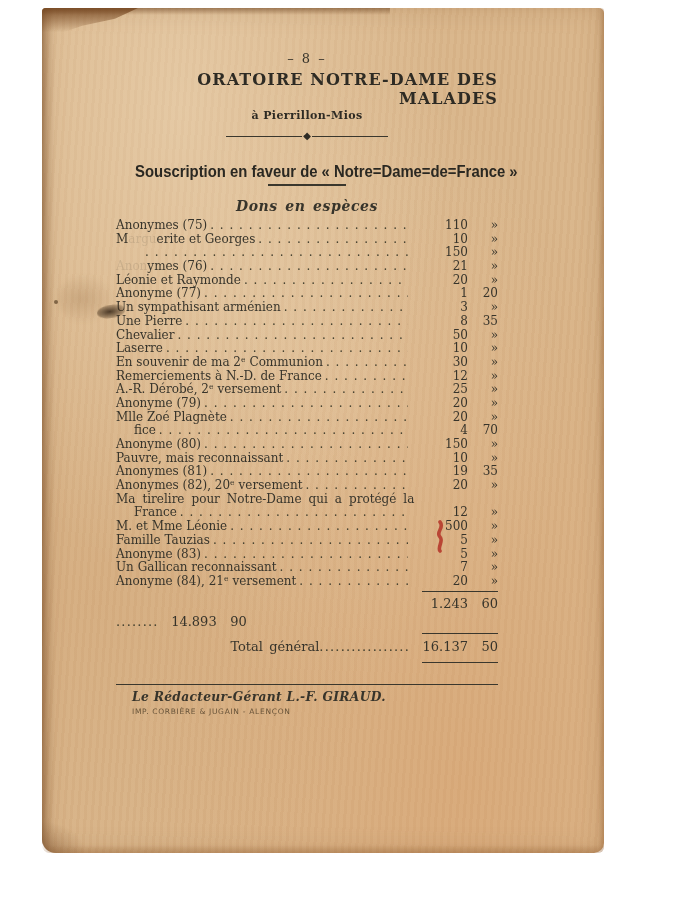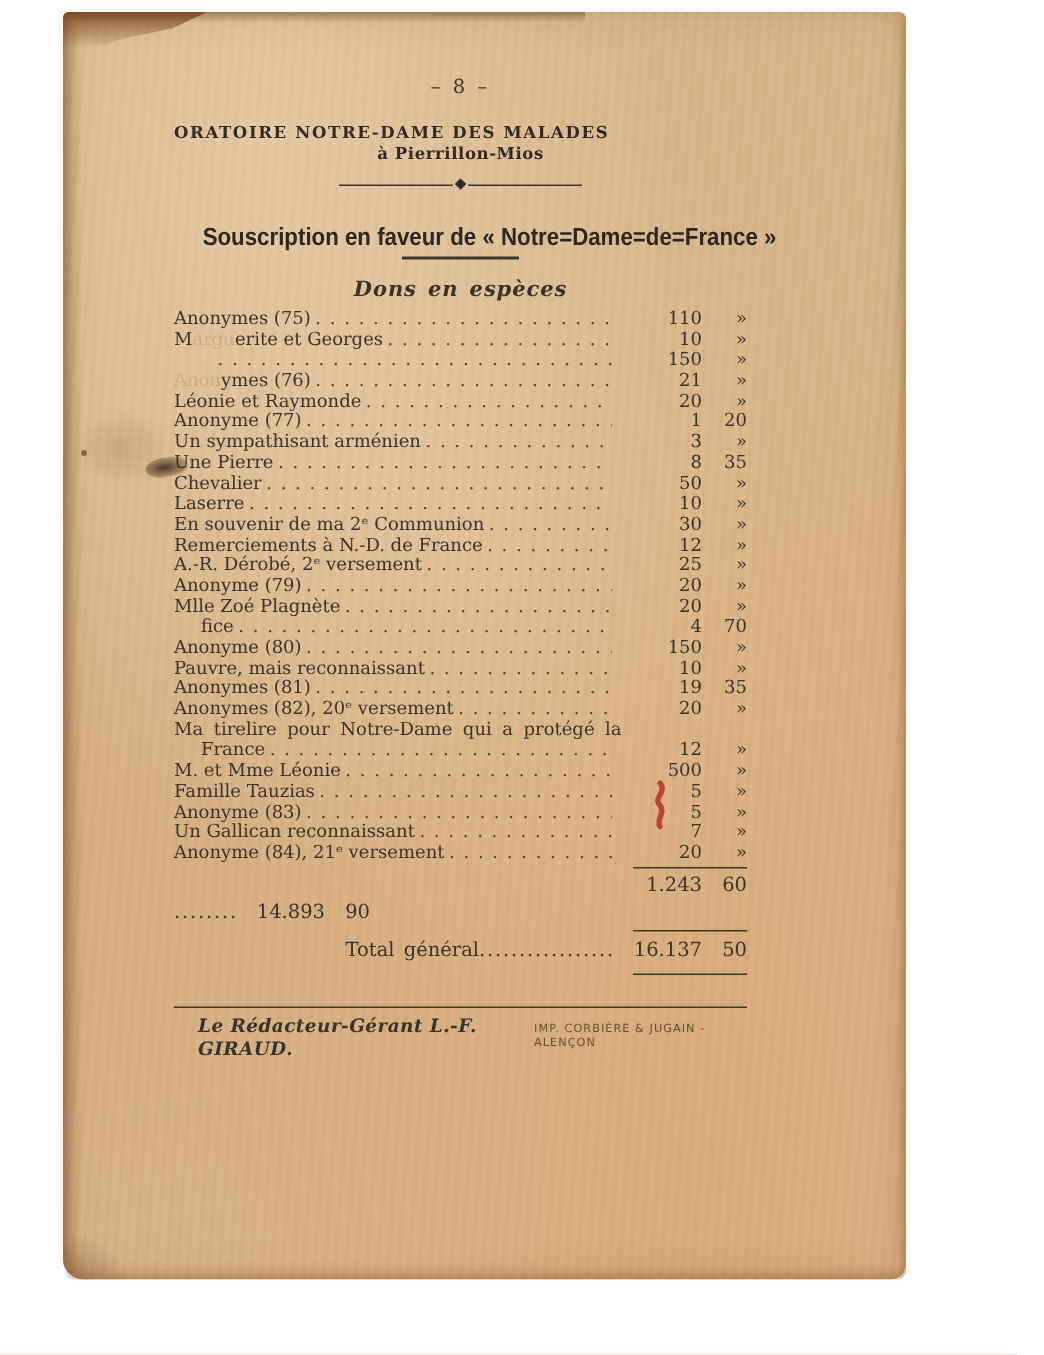--- a/index.html
+++ b/index.html
@@ -40,21 +40,21 @@
     filter:blur(2px);border-radius:50%;}
   .ink-smudge{position:absolute;left:55px;top:297px;width:28px;height:13px;z-index:3;
     background:radial-gradient(ellipse at 45% 50%, rgba(56,40,24,.88), rgba(76,54,30,.28) 72%, transparent);
     border-radius:55% 45% 60% 50%/60% 50% 50% 60%;transform:rotate(-8deg);filter:blur(.4px);}
   .speck1{position:absolute;left:12px;top:292px;width:4px;height:4px;border-radius:50%;
     background:rgba(70,46,24,.6);}
   .red-stain{position:absolute;left:390px;top:512px;z-index:3;opacity:.85;}
   
   .content{position:relative;margin-left:74px;width:382px;z-index:2;}
   .pageno{padding-top:43px;text-align:center;font-size:13px;letter-spacing:2px;}
-  .h-title{margin-top:16px;text-align:left;font-weight:bold;font-size:11px;letter-spacing:1.1px;color:#2e2b24;}
+  .h-title{margin-top:4px;text-align:right;font-weight:bold;font-size:16px;letter-spacing:1.1px;color:#2e2b24;}
   .h-sub{margin-top:1px;text-align:center;font-weight:bold;font-size:11px;letter-spacing:.4px;color:#2e2b24;}
   .announce{margin:4px 0 0 0;font-size:13px;line-height:20px;word-spacing:1.5px;}
   .announce .ln1{display:block;padding-left:13px;}
   .announce .ln2{display:block;}
   .divider{margin-top:9px;display:flex;align-items:center;justify-content:center;}
   .divider .dline{width:76px;border-top:1.5px solid #3a372d;}
   .divider .ddiamond{font-size:10px;line-height:1;margin:0 1px;color:#2e2b24;}
   .s-title{margin:21px 0 0 0;text-align:center;font-family:"Liberation Sans",sans-serif;
     font-weight:bold;font-size:16.5px;white-space:nowrap;transform:scaleX(.9);
     transform-origin:50% 50%;color:#2a2822;}
@@ -78,21 +78,21 @@
   .sumrule.r2{margin-top:4px;}
   .sumrule.r3{margin-top:8px;}
   .trow{display:flex;align-items:baseline;font-size:13px;line-height:14px;}
   .trow.subtotal{margin-top:5px;}
   .trow.prev{margin-top:4px;}
   .trow.general{margin-top:6px;word-spacing:2px;}
   .ml{margin-left:auto;}
   .tdots{letter-spacing:1.2px;white-space:nowrap;color:#43402f;}
   
   .footer{margin-top:21px;border-top:1.6px solid #3a372d;padding-top:4px;
-    display:flex;justify-content:space-between;align-items:baseline;}
+    display:flex;justify-content:space-between;align-items:baseline;flex-direction:column;}
   .editor{margin-left:16px;font-style:italic;font-weight:bold;font-size:12.3px;letter-spacing:.3px;}
   .printer{font-family:"DejaVu Sans",sans-serif;font-size:7.5px;letter-spacing:.7px;
     color:rgba(73,58,36,.8);padding-top:3px;margin-right:2px;}
 </style>
 </head>
 <body>
 
 <div class="page">
 
   <div class="edge-left"></div>

